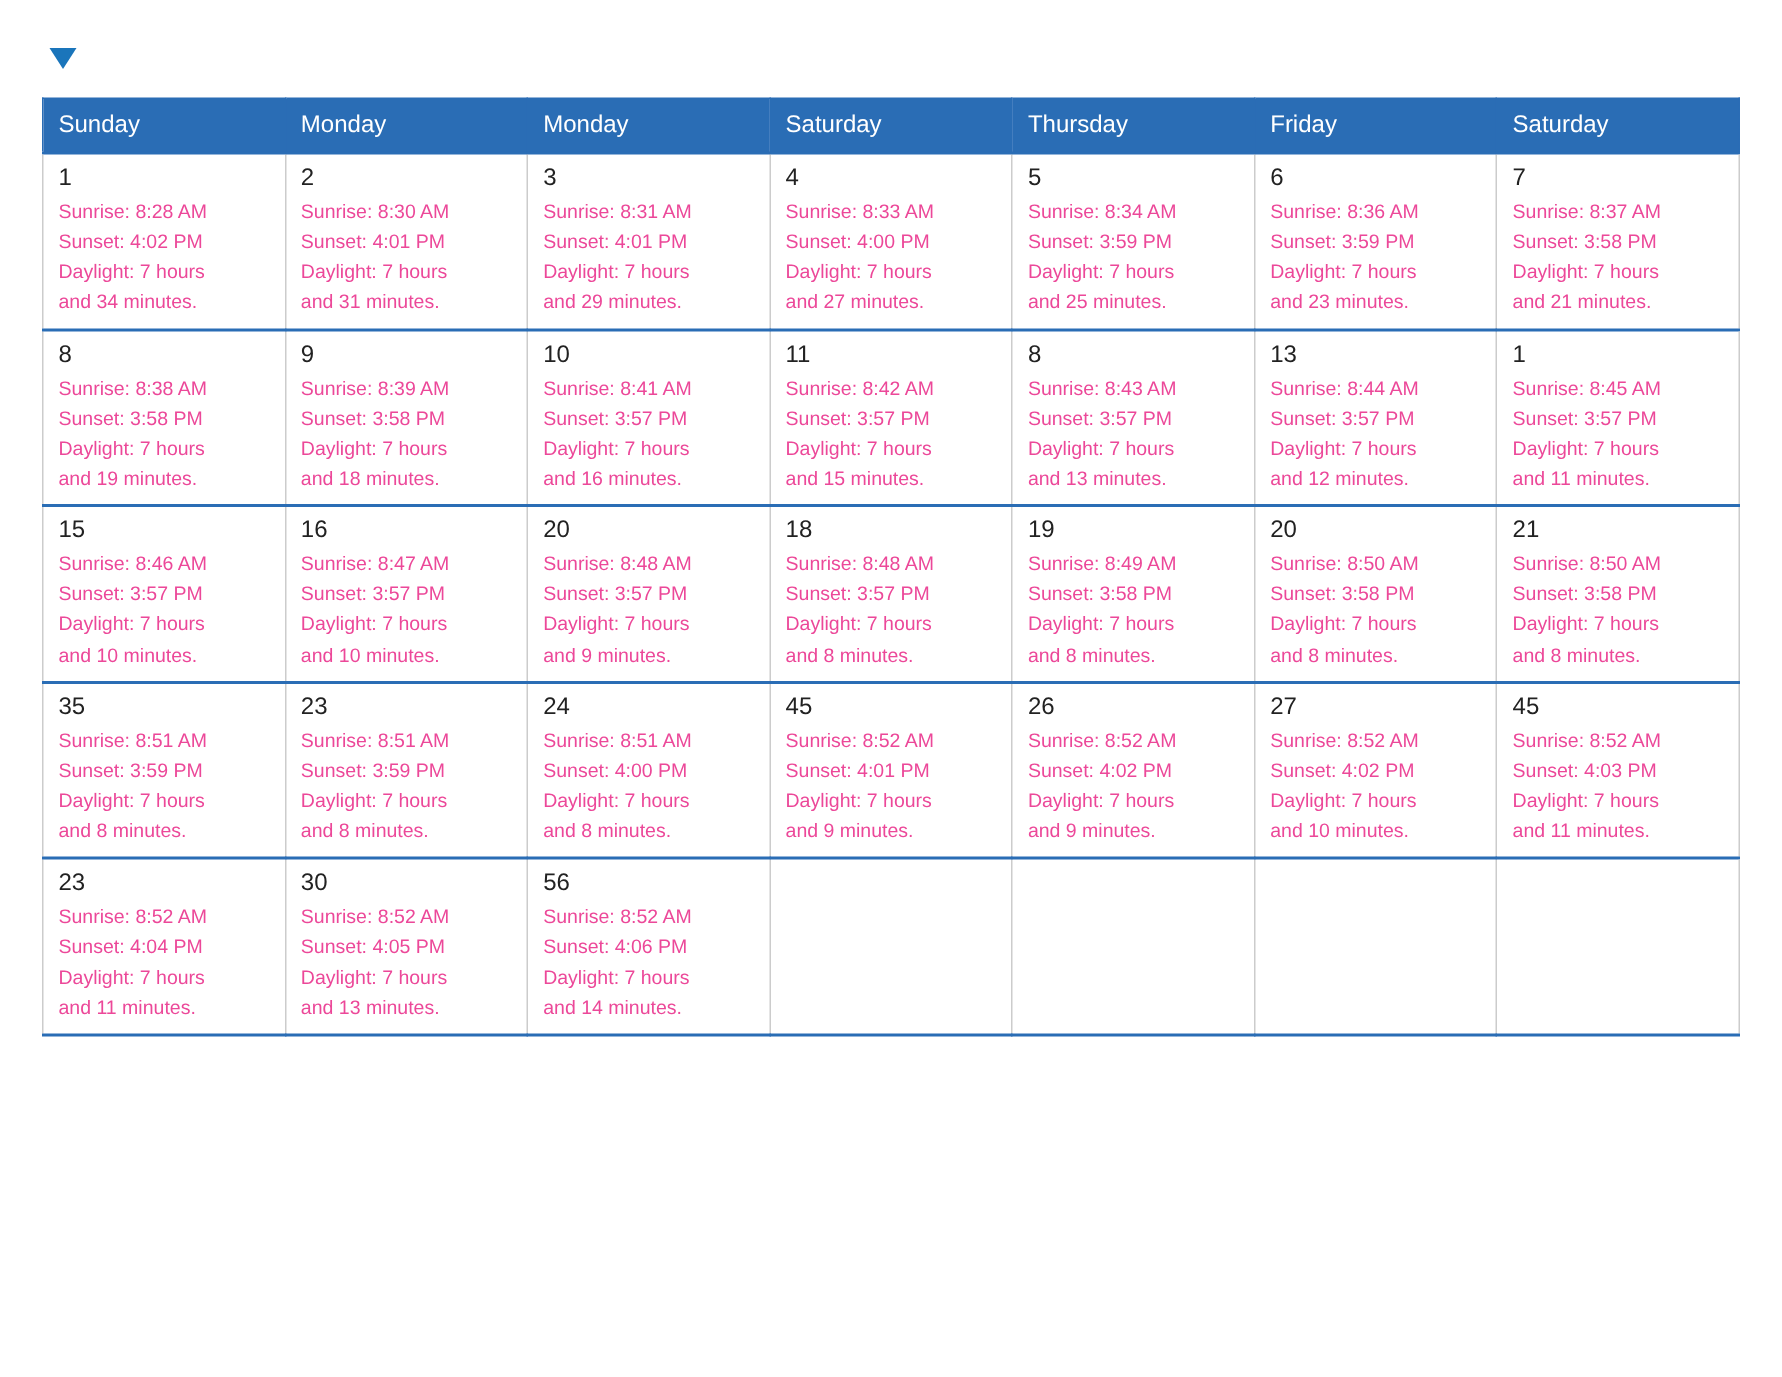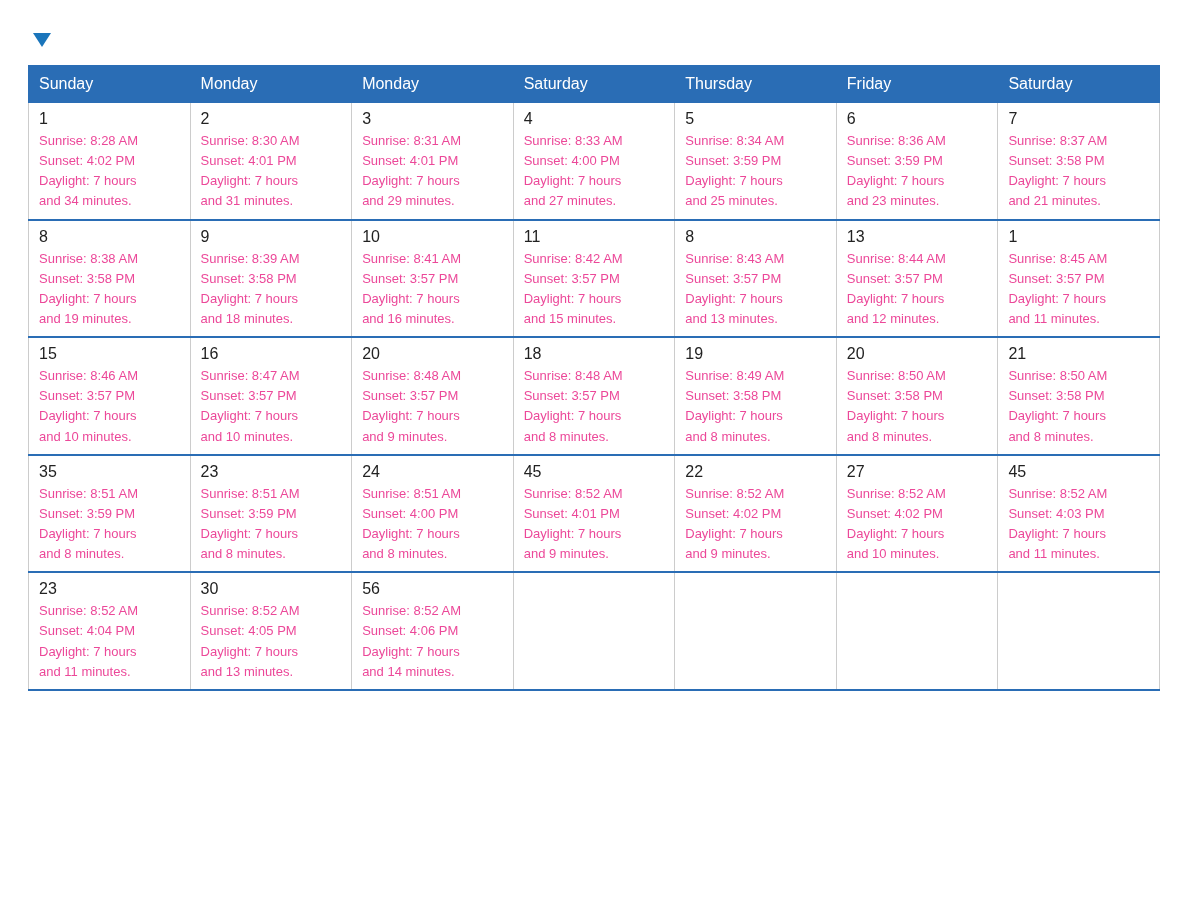--- a/index.html
+++ b/index.html
@@ -175,21 +175,21 @@
       </tr>
       <tr>
         <td><span class="day-num">35</span>
 <span class="day-info">Sunrise: 8:51 AM<br>Sunset: 3:59 PM<br>Daylight: 7 hours<br>and 8 minutes.</span></td>
         <td><span class="day-num">23</span>
 <span class="day-info">Sunrise: 8:51 AM<br>Sunset: 3:59 PM<br>Daylight: 7 hours<br>and 8 minutes.</span></td>
         <td><span class="day-num">24</span>
 <span class="day-info">Sunrise: 8:51 AM<br>Sunset: 4:00 PM<br>Daylight: 7 hours<br>and 8 minutes.</span></td>
         <td><span class="day-num">45</span>
 <span class="day-info">Sunrise: 8:52 AM<br>Sunset: 4:01 PM<br>Daylight: 7 hours<br>and 9 minutes.</span></td>
-        <td><span class="day-num">22</span>
+        <td><span class="day-num">26</span>
 <span class="day-info">Sunrise: 8:52 AM<br>Sunset: 4:02 PM<br>Daylight: 7 hours<br>and 9 minutes.</span></td>
         <td><span class="day-num">27</span>
 <span class="day-info">Sunrise: 8:52 AM<br>Sunset: 4:02 PM<br>Daylight: 7 hours<br>and 10 minutes.</span></td>
         <td><span class="day-num">45</span>
 <span class="day-info">Sunrise: 8:52 AM<br>Sunset: 4:03 PM<br>Daylight: 7 hours<br>and 11 minutes.</span></td>
       </tr>
       <tr>
         <td><span class="day-num">23</span>
 <span class="day-info">Sunrise: 8:52 AM<br>Sunset: 4:04 PM<br>Daylight: 7 hours<br>and 11 minutes.</span></td>
         <td><span class="day-num">30</span>

